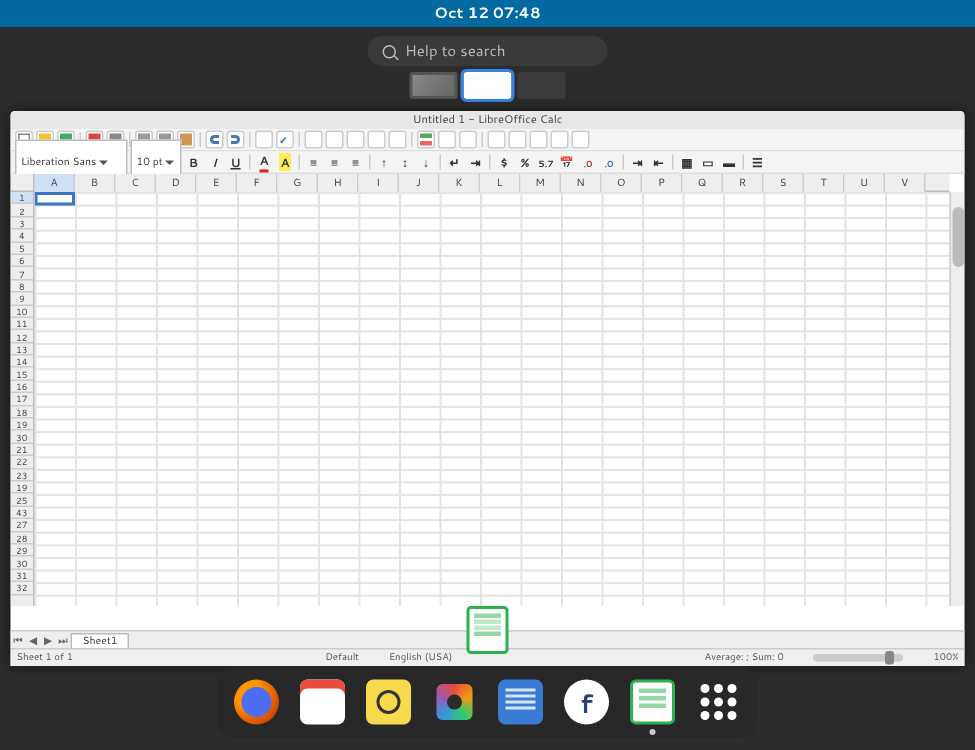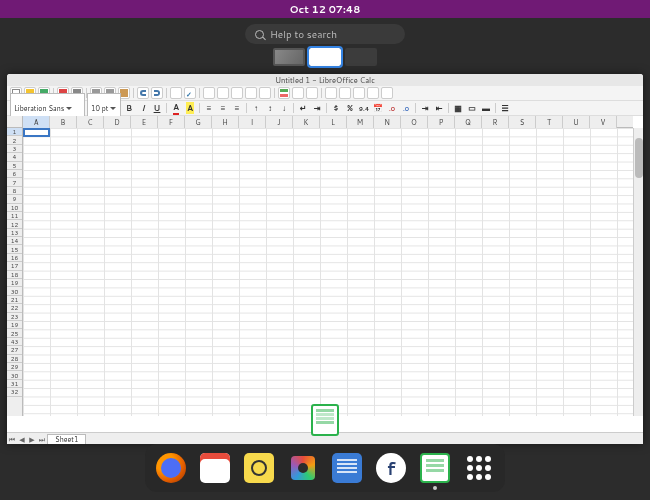--- a/index.html
+++ b/index.html
@@ -10,21 +10,21 @@
     font-size: 10px;
     color: #eee;
     overflow: hidden;
     position: relative;
   }
   
   .topbar {
     position: absolute; top: 0; left: 0; right: 0; height: 18px;
     display:flex; justify-content:center; align-items:center;
     font-size: 10px; font-weight: 600; color:#fff;
-    background:#701a75;
+    background:#0369a1;
   }
   
   .search-pill {
     position:absolute; top:24px; left:50%; transform:translateX(-50%);
     width:160px; height:20px; border-radius:10px;
     background:#3a3a3a; display:flex; align-items:center; gap:6px;
     padding:0 10px; color:#bbb; font-size:10px;
   }
   .search-pill .mag { width:9px; height:9px; border:1.4px solid #bbb; border-radius:50%; position:relative; }
   .search-pill .mag::after { content:""; position:absolute; width:4px; height:1.4px; background:#bbb; bottom:-2px; right:-3px; transform:rotate(45deg); }
@@ -245,21 +245,21 @@
     <div class="tsep"></div>
     <div class="fbtn">↑</div>
     <div class="fbtn">↕</div>
     <div class="fbtn">↓</div>
     <div class="tsep"></div>
     <div class="fbtn">↵</div>
     <div class="fbtn">⇥</div>
     <div class="tsep"></div>
     <div class="fbtn">$</div>
     <div class="fbtn">%</div>
-    <div class="fbtn" style="font-size:6px">9.4</div>
+    <div class="fbtn" style="font-size:6px">5.7</div>
     <div class="fbtn">📅</div>
     <div class="fbtn" style="font-size:6px;color:#b33">.0</div>
     <div class="fbtn" style="font-size:6px;color:#36b">.0</div>
     <div class="tsep"></div>
     <div class="fbtn">⇥</div>
     <div class="fbtn">⇤</div>
     <div class="tsep"></div>
     <div class="fbtn">▦</div>
     <div class="fbtn">▭</div>
     <div class="fbtn">▬</div>
@@ -340,20 +340,32 @@
   <div class="tabs-row">
     <div class="tab-nav">⏮</div>
     <div class="tab-nav">◀</div>
     <div class="tab-nav">▶</div>
     <div class="tab-nav">⏭</div>
     <div class="sheet-tab">
         <span>Sheet1</span>
       </div>
   </div>
 
+  <div class="statusbar">
+    <span>Sheet 1 of 1</span>
+    <span class="spacer"></span>
+    <span>Default</span>
+    <span>English (USA)</span>
+    <span class="spacer"></span>
+    <span>Average: ; Sum: 0</span>
+    <div class="zoom-slider">
+        <div class="knob"></div>
+      </div>
+    <span>100%</span>
+  </div>
 </div>
 
 <div class="overview-preview">
   <div class="ln"></div>
     <div class="ln"></div>
     <div class="ln"></div>
     <div class="ln"></div>
 </div>
 
 <div class="dock">

